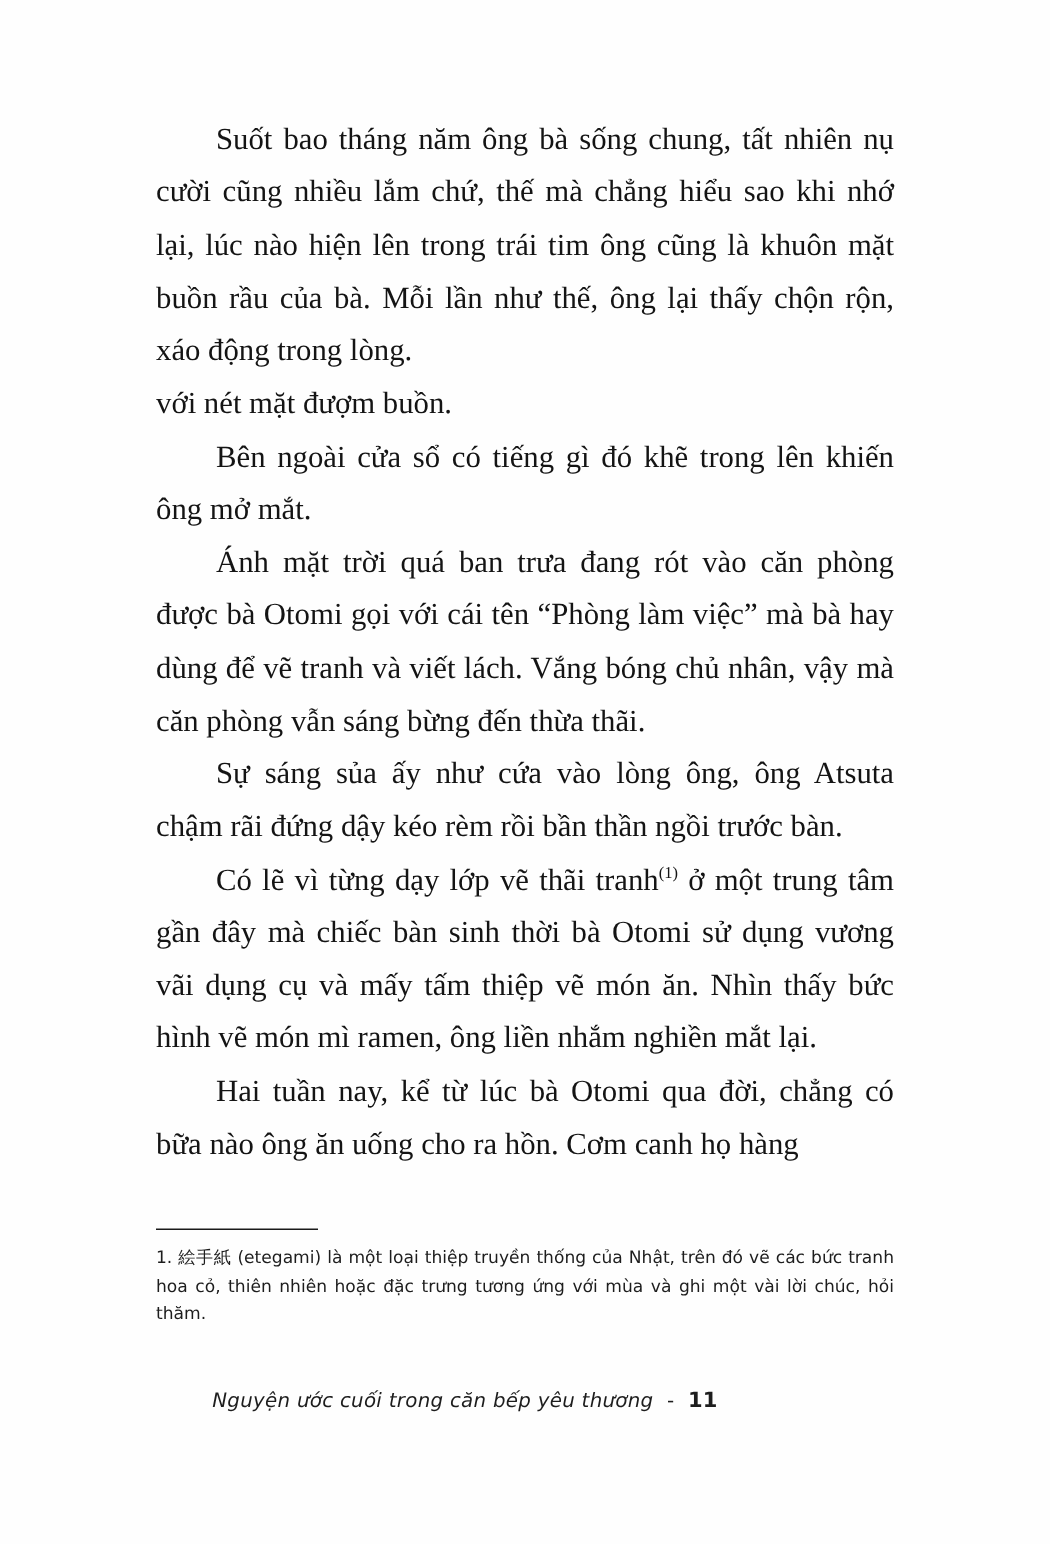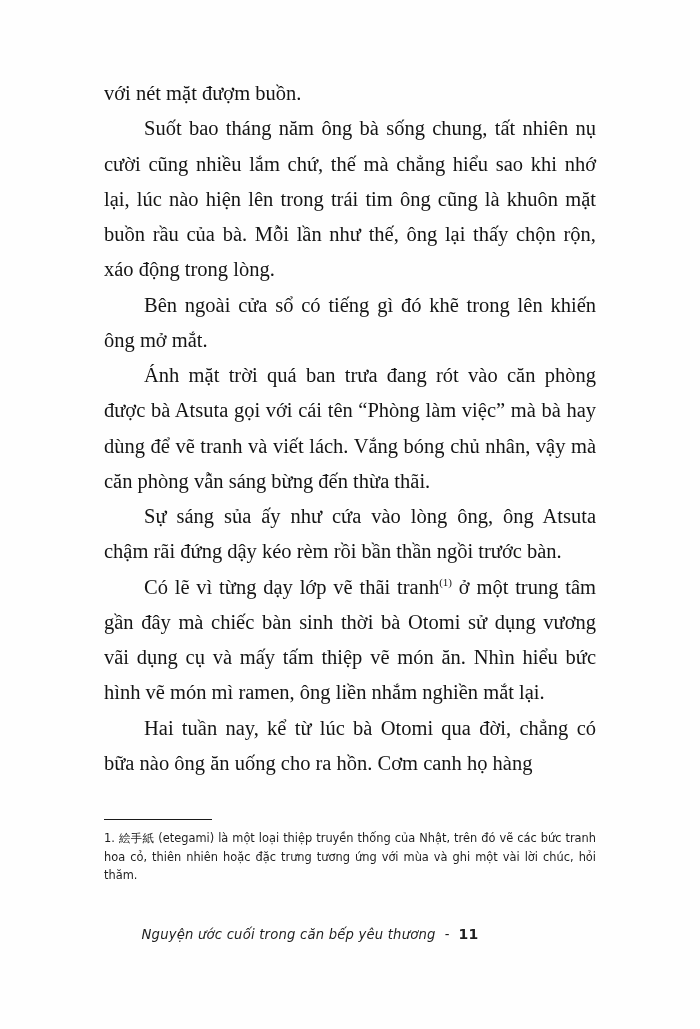--- a/index.html
+++ b/index.html
@@ -94,26 +94,26 @@
     font-weight: 600;
     font-size: 14px;
   }
 </style>
 </head>
 <body>
 
 <div class="page">
 
   <div class="body-text">
+    <p class="para indent">Suốt bao tháng năm ông bà sống chung, tất nhiên nụ cười cũng nhiều lắm chứ, thế mà chẳng hiểu sao khi nhớ lại, lúc nào hiện lên trong trái tim ông cũng là khuôn mặt buồn rầu của bà. Mỗi lần như thế, ông lại thấy chộn rộn, xáo động trong lòng.</p>
     <p class="para first">với nét mặt đượm buồn.</p>
-    <p class="para indent">Suốt bao tháng năm ông bà sống chung, tất nhiên nụ cười cũng nhiều lắm chứ, thế mà chẳng hiểu sao khi nhớ lại, lúc nào hiện lên trong trái tim ông cũng là khuôn mặt buồn rầu của bà. Mỗi lần như thế, ông lại thấy chộn rộn, xáo động trong lòng.</p>
     <p class="para indent">Bên ngoài cửa sổ có tiếng gì đó khẽ trong lên khiến ông mở mắt.</p>
-    <p class="para indent">Ánh mặt trời quá ban trưa đang rót vào căn phòng được bà Atsuta gọi với cái tên “Phòng làm việc” mà bà hay dùng để vẽ tranh và viết lách. Vắng bóng chủ nhân, vậy mà căn phòng vẫn sáng bừng đến thừa thãi.</p>
+    <p class="para indent">Ánh mặt trời quá ban trưa đang rót vào căn phòng được bà Otomi gọi với cái tên “Phòng làm việc” mà bà hay dùng để vẽ tranh và viết lách. Vắng bóng chủ nhân, vậy mà căn phòng vẫn sáng bừng đến thừa thãi.</p>
     <p class="para indent">Sự sáng sủa ấy như cứa vào lòng ông, ông Atsuta chậm rãi đứng dậy kéo rèm rồi bần thần ngồi trước bàn.</p>
-    <p class="para indent"><span>Có lẽ vì từng dạy lớp vẽ thãi tranh</span><sup class="fn">(1)</sup><span> ở một trung tâm gần đây mà chiếc bàn sinh thời bà Otomi sử dụng vương vãi dụng cụ và mấy tấm thiệp vẽ món ăn. Nhìn hiểu bức hình vẽ món mì ramen, ông liền nhắm nghiền mắt lại.</span></p>
+    <p class="para indent"><span>Có lẽ vì từng dạy lớp vẽ thãi tranh</span><sup class="fn">(1)</sup><span> ở một trung tâm gần đây mà chiếc bàn sinh thời bà Otomi sử dụng vương vãi dụng cụ và mấy tấm thiệp vẽ món ăn. Nhìn thấy bức hình vẽ món mì ramen, ông liền nhắm nghiền mắt lại.</span></p>
     <p class="para indent">Hai tuần nay, kể từ lúc bà Otomi qua đời, chẳng có bữa nào ông ăn uống cho ra hồn. Cơm canh họ hàng</p>
   </div>
 
   <div class="footnote-area">
     <div class="footnote-rule"></div>
     <p class="footnote-text">1. 絵手紙 (etegami) là một loại thiệp truyền thống của Nhật, trên đó vẽ các bức tranh hoa cỏ, thiên nhiên hoặc đặc trưng tương ứng với mùa và ghi một vài lời chúc, hỏi thăm.</p>
   </div>
 
   <div class="footer">
     <span class="footer-inner"><span>Nguyện ước cuối trong căn bếp yêu thương</span><span class="footer-sep">-</span><span class="footer-page">11</span></span>

